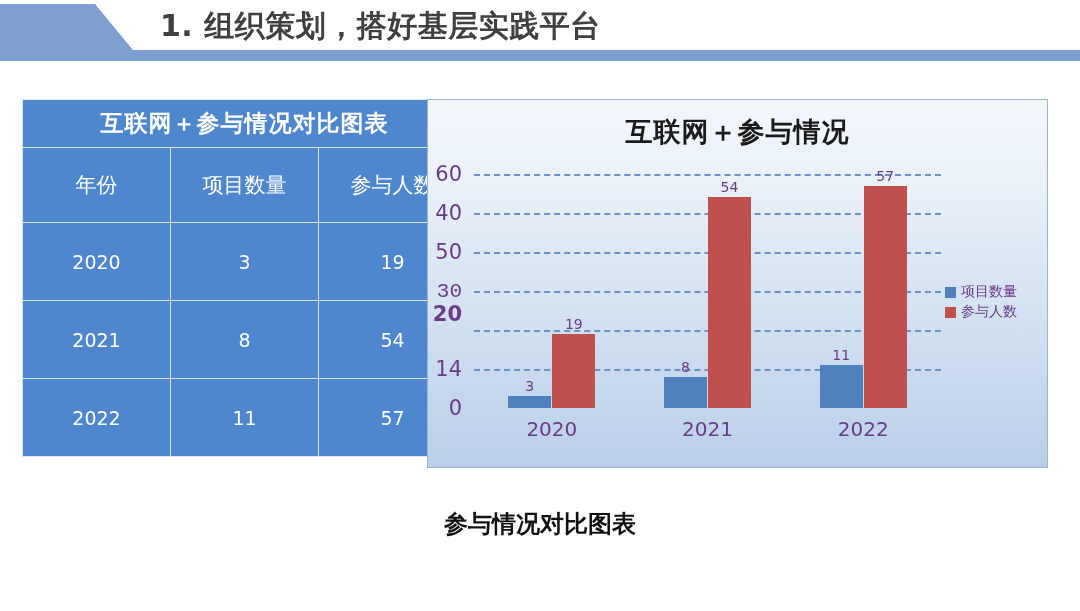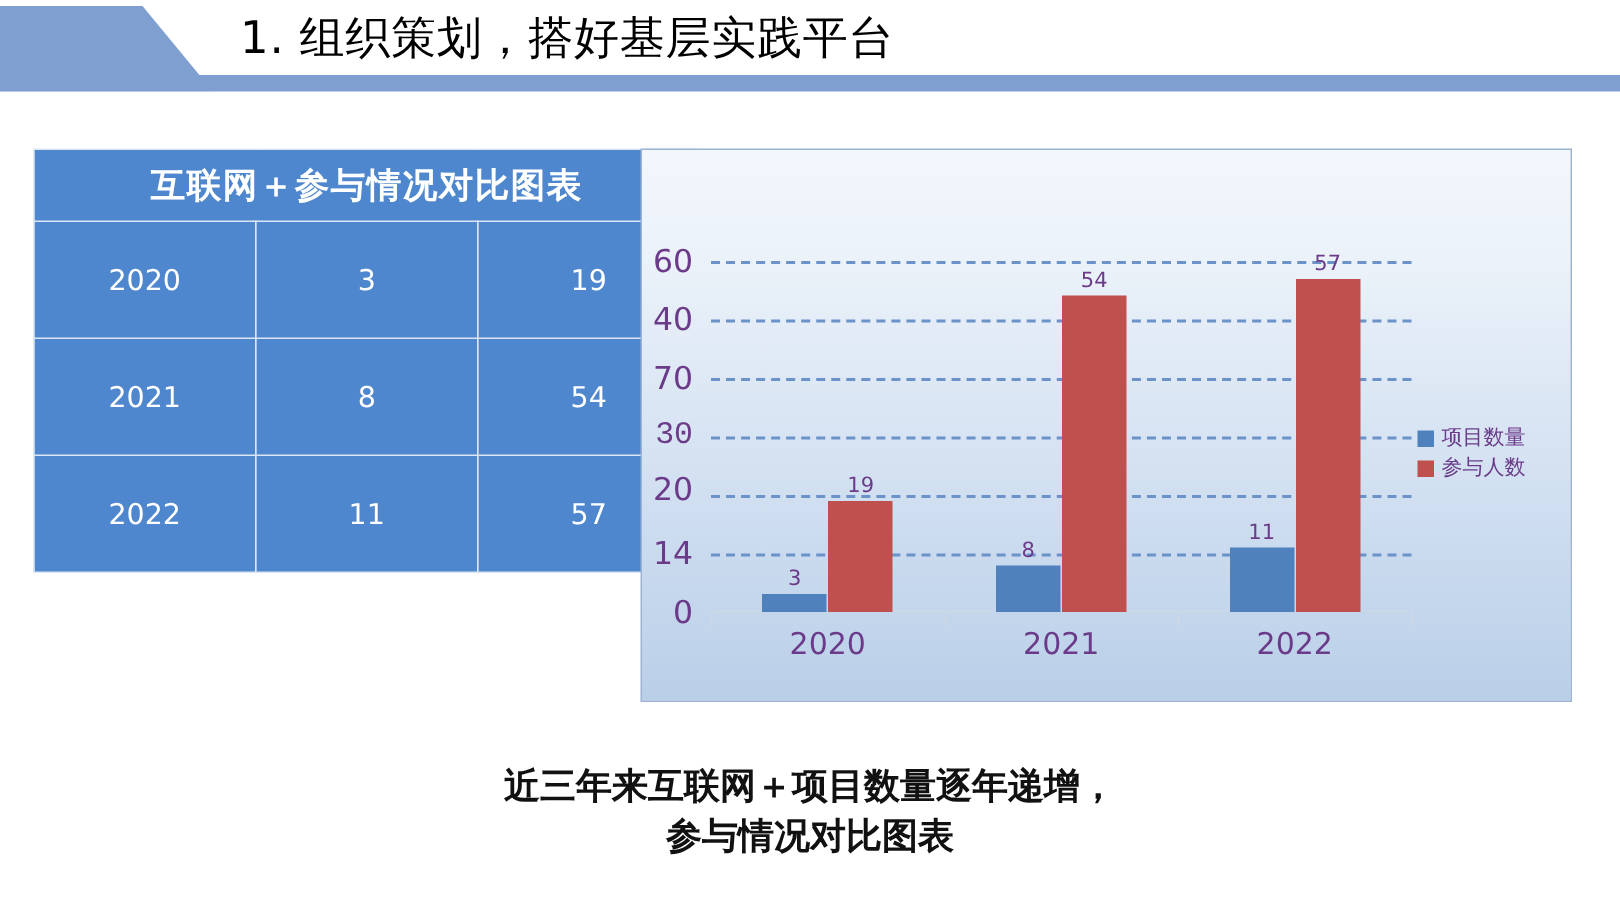--- a/index.html
+++ b/index.html
@@ -39,22 +39,22 @@
     background: #7f9fd1;
     clip-path: polygon(0 0, 95px 0, 142px 57px, 0 57px);
   }
   .header-title {
     position: absolute;
     left: 160px;
     top: 2px;
     height: 48px;
     line-height: 48px;
     font-size: 30px;
-    font-weight: normal;
-    color: #000000;
+    font-weight: bold;
+    color: #404040;
     font-family: "DejaVu Sans", "Liberation Sans", sans-serif;
     letter-spacing: 0.5px;
     white-space: nowrap;
   }
 
   
   .data-table {
     position: absolute;
     left: 22px;
     top: 99px;
@@ -231,49 +231,55 @@
   <div class="header-bar"></div>
   <div class="header-tab"></div>
   <div class="header-title">1. 组织策划，搭好基层实践平台</div>
 </div>
 
 <table class="data-table">
   <tbody>
     <tr>
       <td class="tbl-title" colspan="3">互联网＋参与情况对比图表</td>
     </tr>
+    <tr class="tbl-head">
+      <td class="col-year">年份</td>
+      <td class="col-proj">项目数量</td>
+      <td class="col-ppl">参与人数</td>
+    </tr>
     <tr class="tbl-body">
       <td>2020</td>
       <td>3</td>
       <td>19</td>
     </tr>
     <tr class="tbl-body">
       <td>2021</td>
       <td>8</td>
       <td>54</td>
     </tr>
     <tr class="tbl-body">
       <td>2022</td>
       <td>11</td>
       <td>57</td>
     </tr>
   </tbody>
 </table>
 
 <div class="chart-frame">
+  <div class="chart-title">互联网＋参与情况</div>
   <div class="plot-area" id="plot-area">
       <div class="ytick" style="top: 234px; color: rgb(107, 59, 138);">0</div>
       <div class="gridline" style="top: 195px; border-top-color: rgb(107, 146, 201);"></div>
       <div class="ytick" style="top: 195px; color: rgb(107, 59, 138);">14</div>
       <div class="gridline" style="top: 156px; border-top-color: rgb(107, 146, 201);"></div>
-      <div class="ytick" style="top: 152px; color: rgb(107, 59, 138);">20</div>
+      <div class="ytick" style="top: 140px; color: rgb(107, 59, 138); font-weight: bold;">20</div>
       <div class="gridline" style="top: 117px; border-top-color: rgb(107, 146, 201);"></div>
       <div class="ytick" style="top: 117px; color: rgb(107, 59, 138); font-family: Liberation Mono, monospace;">30</div>
       <div class="gridline" style="top: 78px; border-top-color: rgb(107, 146, 201);"></div>
-      <div class="ytick" style="top: 78px; color: rgb(107, 59, 138);">70</div>
+      <div class="ytick" style="top: 78px; color: rgb(107, 59, 138);">50</div>
       <div class="gridline" style="top: 39px; border-top-color: rgb(107, 146, 201);"></div>
       <div class="ytick" style="top: 39px; color: rgb(107, 59, 138);">40</div>
       <div class="gridline" style="top: 0px; border-top-color: rgb(107, 146, 201);"></div>
       <div class="ytick" style="top: 0px; color: rgb(107, 59, 138); text-align: center;">60</div>
       <div class="axis-base"></div>
       <div class="tick-bracket" style="left: 0px;"></div>
       <div class="tick-bracket" style="left: 155.667px;"></div>
       <div class="tick-bracket" style="left: 311.333px;"></div>
       <div class="tick-bracket" style="left: 467px;"></div>
       <div class="group" style="left: 0px; width: 155.667px;">
@@ -312,15 +318,14 @@
         <span class="legend-text" style="color: rgb(107, 59, 138);">项目数量</span>
       </div>
       <div class="legend-row">
         <span class="legend-swatch" style="background: rgb(192, 80, 77);"></span>
         <span class="legend-text" style="color: rgb(107, 59, 138);">参与人数</span>
       </div>
     </div>
 </div>
 
 <div class="caption">
-  <div>近三年来互联网＋项目数量逐年递增，</div>
   <div>参与情况对比图表</div>
 </div>
 
 </body></html>

